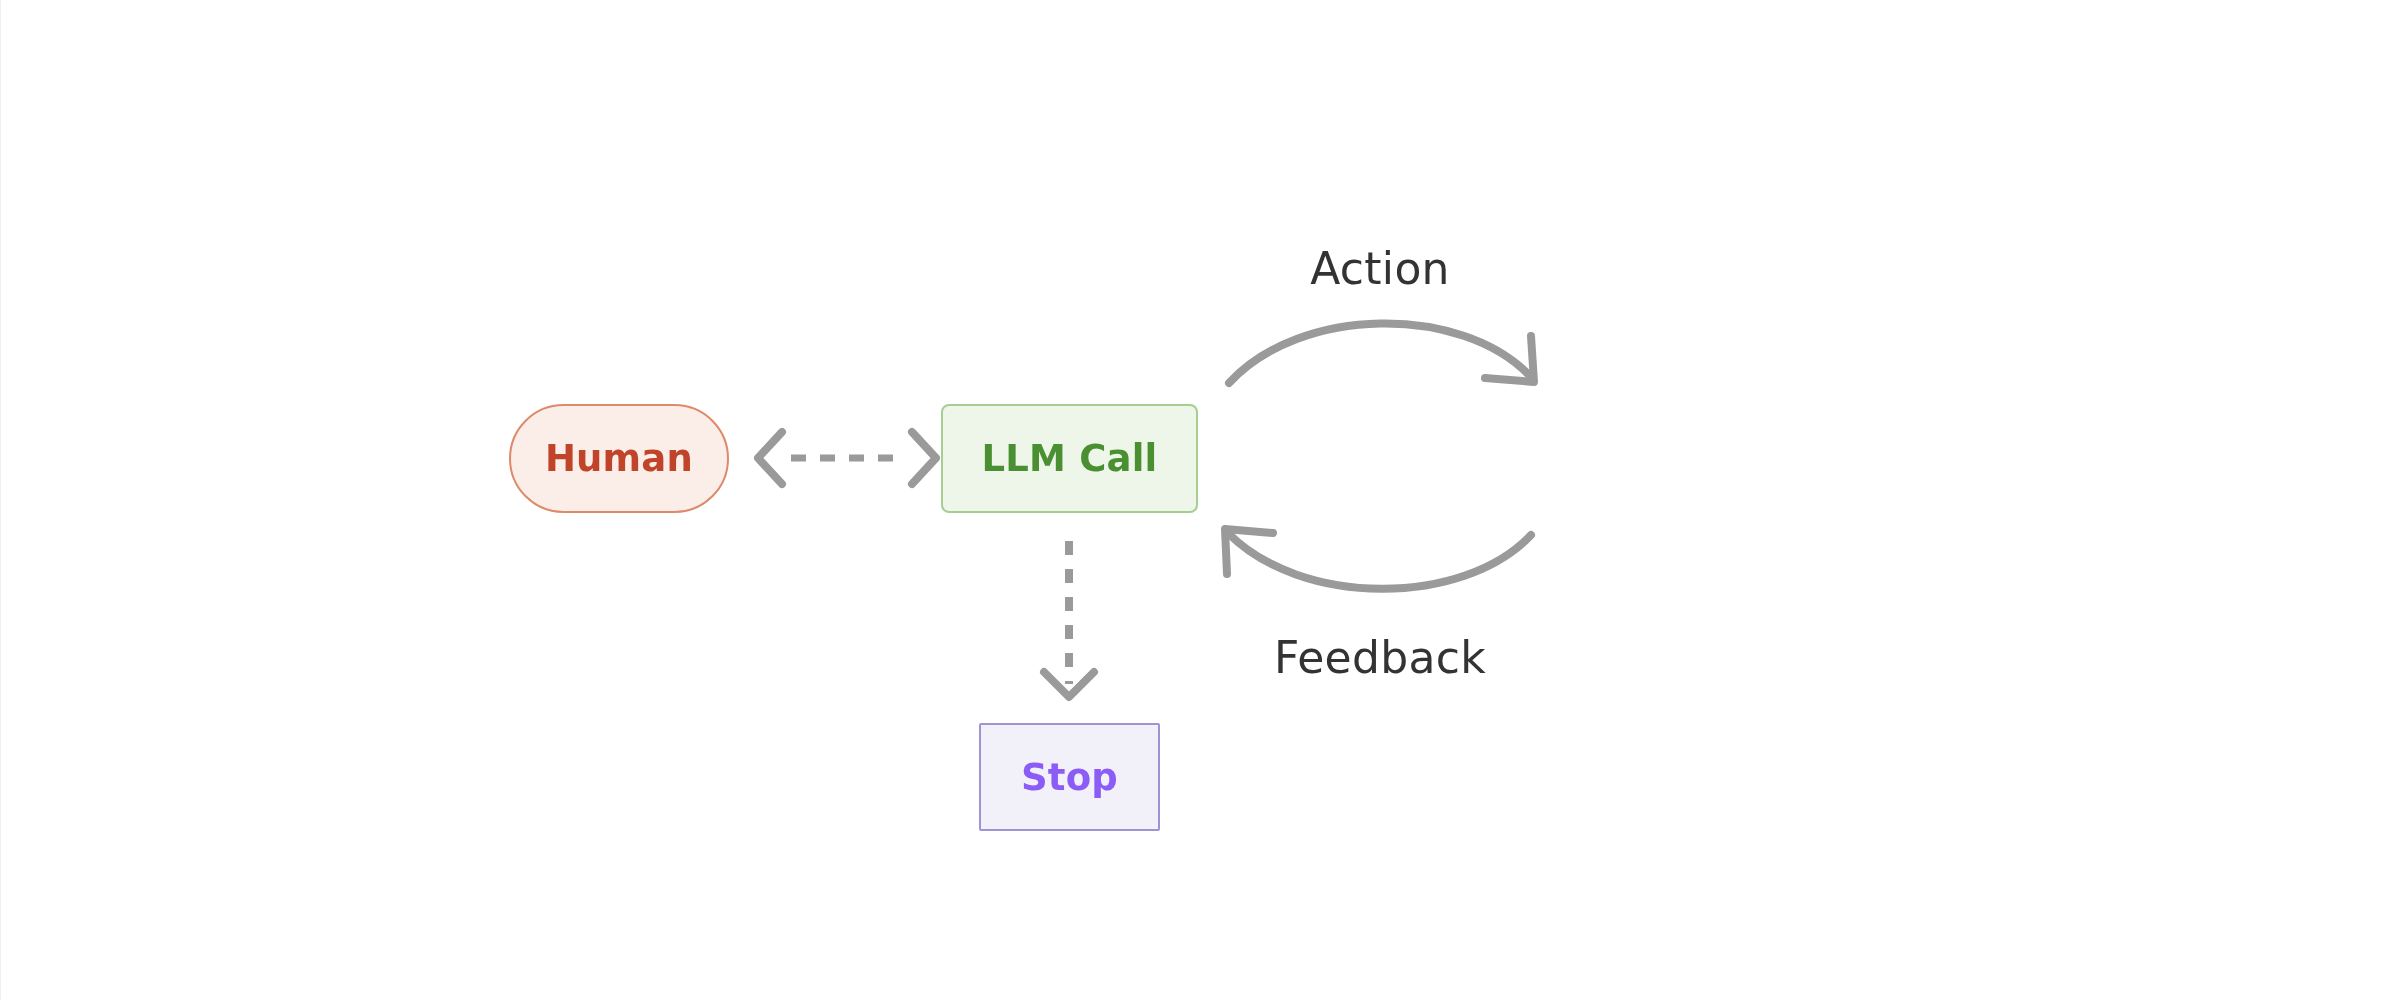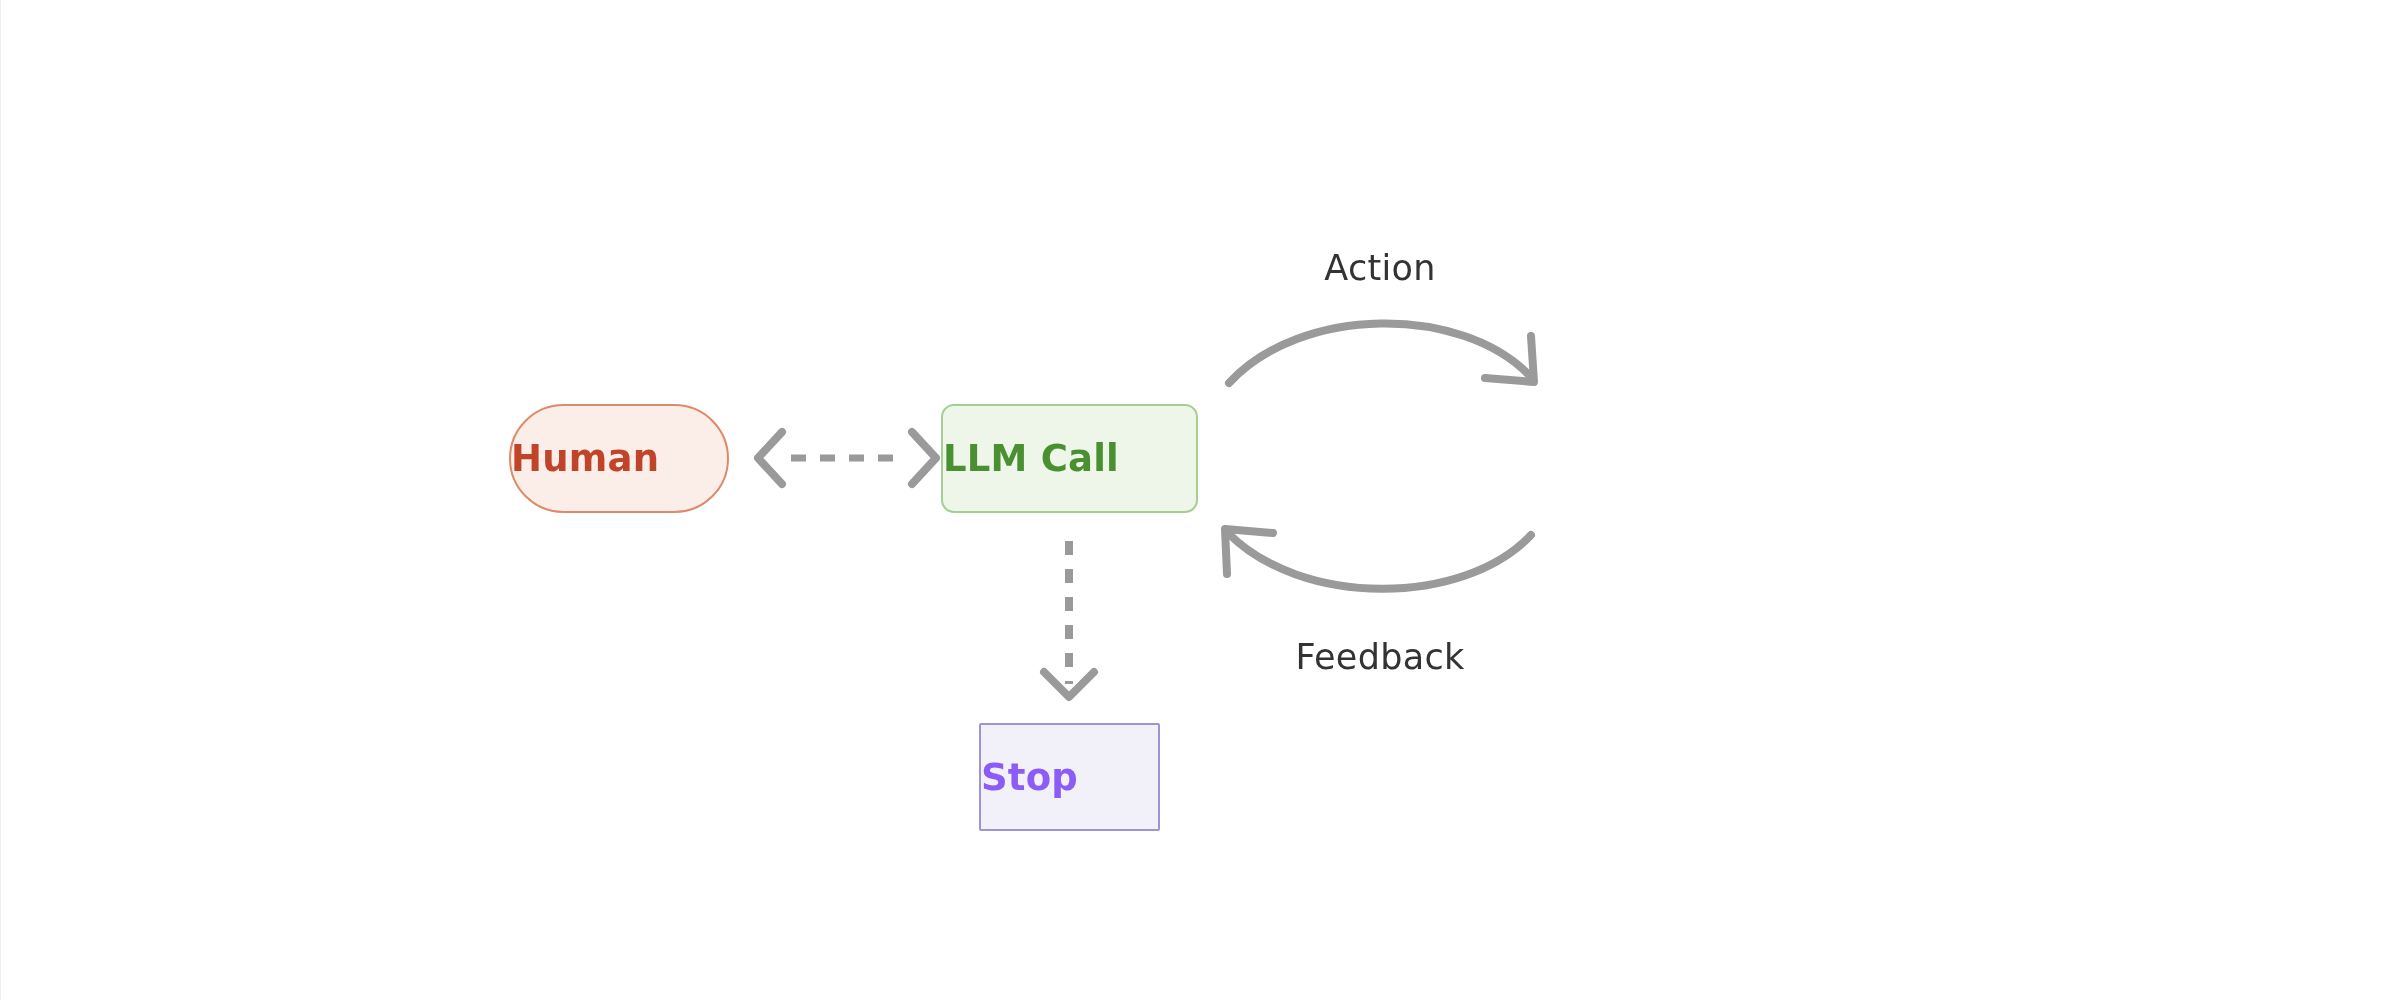--- a/index.html
+++ b/index.html
@@ -26,20 +26,21 @@
     top: 0;
     width: 2401px;
     height: 1000px;
     pointer-events: none;
   }
   .node {
     position: absolute;
     box-sizing: border-box;
     display: flex;
     align-items: center;
+    justify-content: center;
     text-align: center;
     font-weight: bold;
     letter-spacing: 0.2px;
   }
   .node-label {
     display: block;
     line-height: 1;
   }
 
   
@@ -56,21 +57,21 @@
   }
 
   
   #node-llm-call {
     left: 940px;
     top: 404px;
     width: 257px;
     height: 109px;
     background: #eef6e9;
     border: 2px solid #a5cf92;
-    border-radius: 13px;
+    border-radius: 8px;
     color: #4a9032;
     font-size: 37px;
   }
 
   
   #node-environment {
     left: 1558px;
     top: 404px;
     width: 340px;
     height: 109px;
@@ -90,21 +91,21 @@
     background: #f2f1f9;
     border: 2px solid #9d94d8;
     border-radius: 2px;
     color: #8b5cf6;
     font-size: 37px;
   }
 
   .edge-label {
     position: absolute;
     color: #333333;
-    font-size: 35px;
+    font-size: 44px;
     font-weight: normal;
     white-space: nowrap;
     transform: translate(-50%, -50%);
     letter-spacing: 0.3px;
   }
   #label-action {
     left: 1379px;
     top: 268px;
   }
   #label-feedback {

